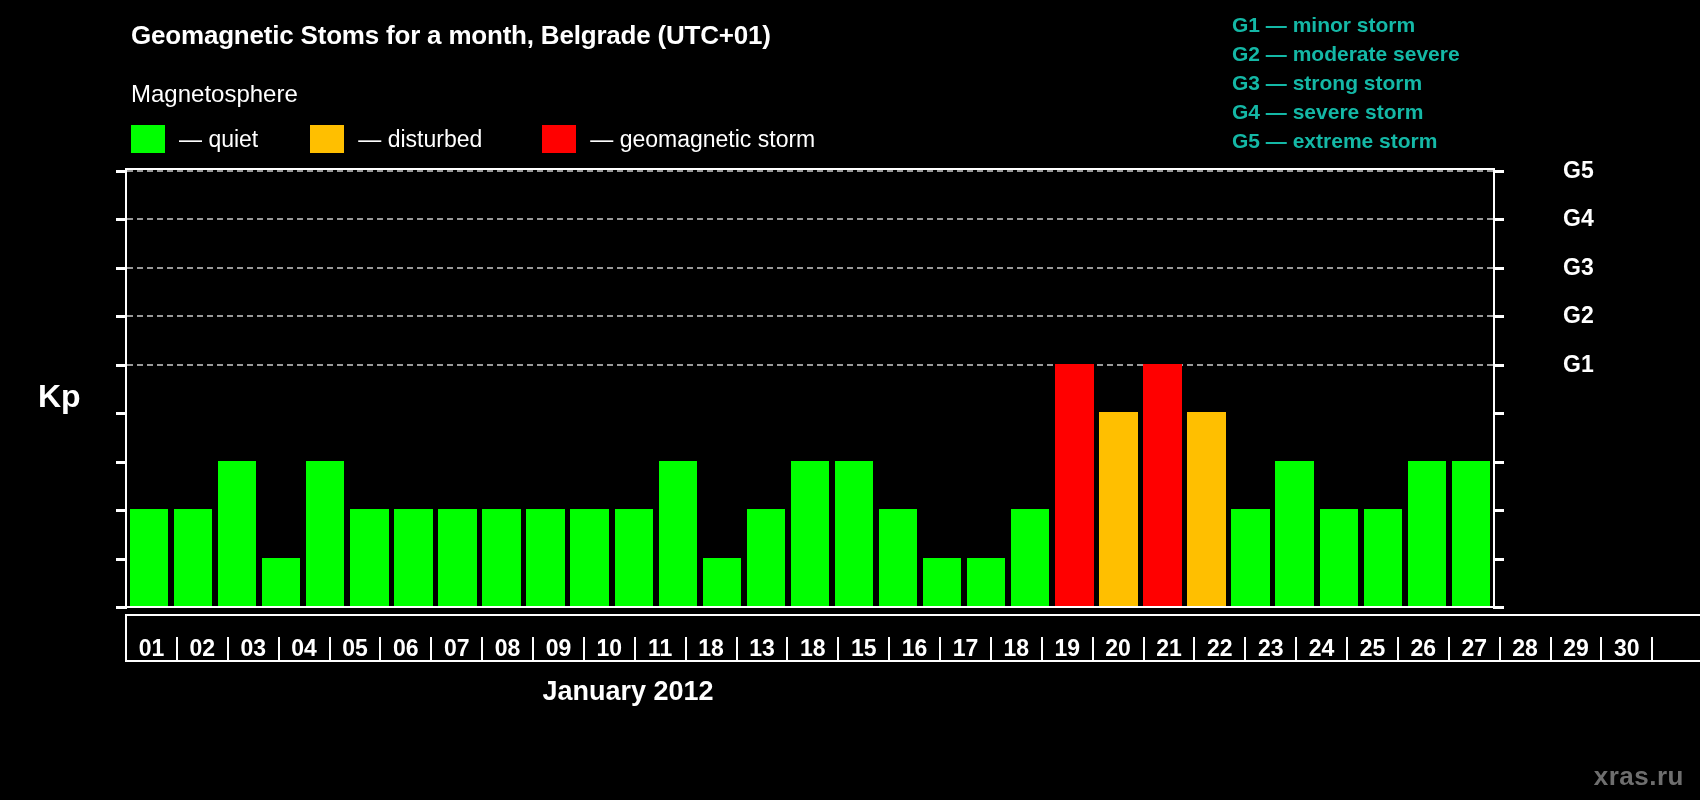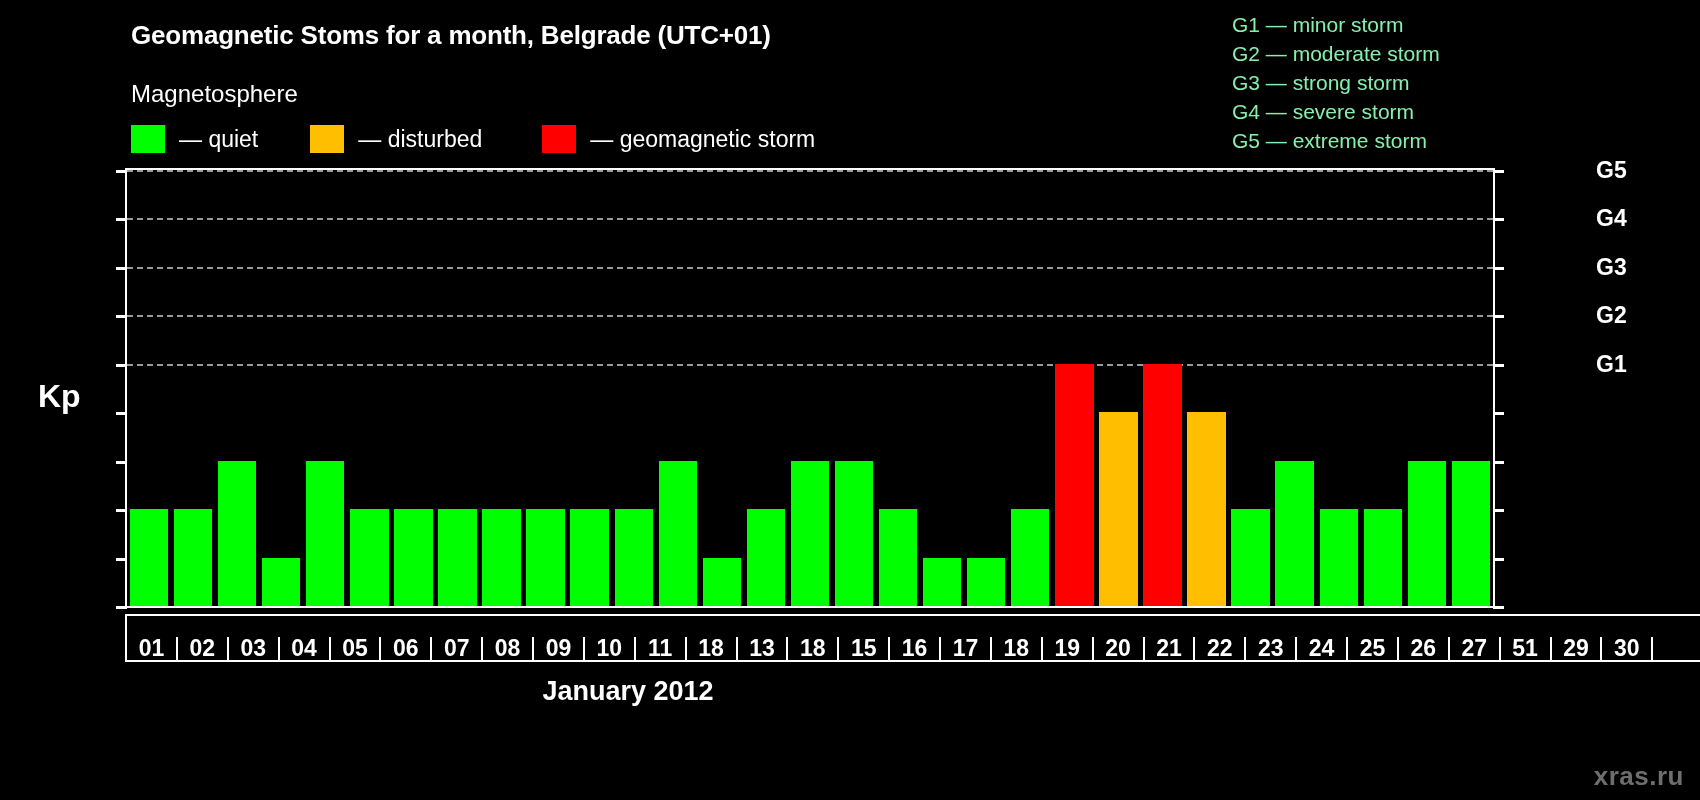--- a/index.html
+++ b/index.html
@@ -35,21 +35,21 @@
   .legend-text {
     font-size: 23px; color: #ffffff; margin-left: 14px; white-space: nowrap;
   }
 
   
   .gkey {
     position: absolute; left: 1232px; top: 10px;
     display: flex; flex-direction: column;
   }
   .gkey-line {
-    font-size: 21px; font-weight: normal; color: #86efac;
+    font-size: 21px; font-weight: bold; color: #14b8a6;
     line-height: 29px; white-space: nowrap;
   }
 
   
   .plot-frame {
     position: absolute;
     left: 125px; top: 168px;
     width: 1370px; height: 440px;
     border: 2px solid #ffffff;
     background: #000000;
@@ -60,21 +60,21 @@
   }
   .ytick {
     position: absolute; left: -11px; width: 11px; height: 0;
     border-top: 3px solid #ffffff;
   }
   .ytick-right {
     position: absolute; right: -11px; width: 11px; height: 0;
     border-top: 3px solid #ffffff;
   }
   .glabel {
-    position: absolute; left: 1469px;
+    position: absolute; left: 1436px;
     font-size: 23px; font-weight: bold; color: #ffffff;
     transform: translateY(-50%);
     white-space: nowrap;
   }
   .kp-axis-title {
     position: absolute; left: 38px; top: 378px;
     font-size: 32px; font-weight: bold; color: #ffffff;
   }
 
   
@@ -142,21 +142,21 @@
         <span class="legend-text">— disturbed</span>
       </div>
       <div class="legend-entry e2">
         <span class="legend-swatch" style="background: rgb(255, 0, 0);"></span>
         <span class="legend-text">— geomagnetic storm</span>
       </div>
     </div>
 
   <div class="gkey" id="gkey">
       <div class="gkey-line">G1 — minor storm</div>
-      <div class="gkey-line">G2 — moderate storm</div>
+      <div class="gkey-line">G2 — moderate severe</div>
       <div class="gkey-line">G3 — strong storm</div>
       <div class="gkey-line">G4 — severe storm</div>
       <div class="gkey-line">G5 — extreme storm</div>
     </div>
 
   <div class="kp-axis-title">Kp</div>
 
   <div class="plot-frame" id="plot-frame">
       <div class="gridline" style="top: 193.778px;"></div>
       <div class="gridline" style="top: 145.333px;"></div>
@@ -307,21 +307,21 @@
       <div class="daycell">18</div>
       <div class="daycell">19</div>
       <div class="daycell">20</div>
       <div class="daycell">21</div>
       <div class="daycell">22</div>
       <div class="daycell">23</div>
       <div class="daycell">24</div>
       <div class="daycell">25</div>
       <div class="daycell">26</div>
       <div class="daycell">27</div>
-      <div class="daycell">51</div>
+      <div class="daycell">28</div>
       <div class="daycell">29</div>
       <div class="daycell">30</div>
       <div class="daycell">31</div>
     </div>
 
   <div class="month-label"><span>January 2012</span></div>
 
   <div class="watermark">xras.ru</div>
 </div>
 

